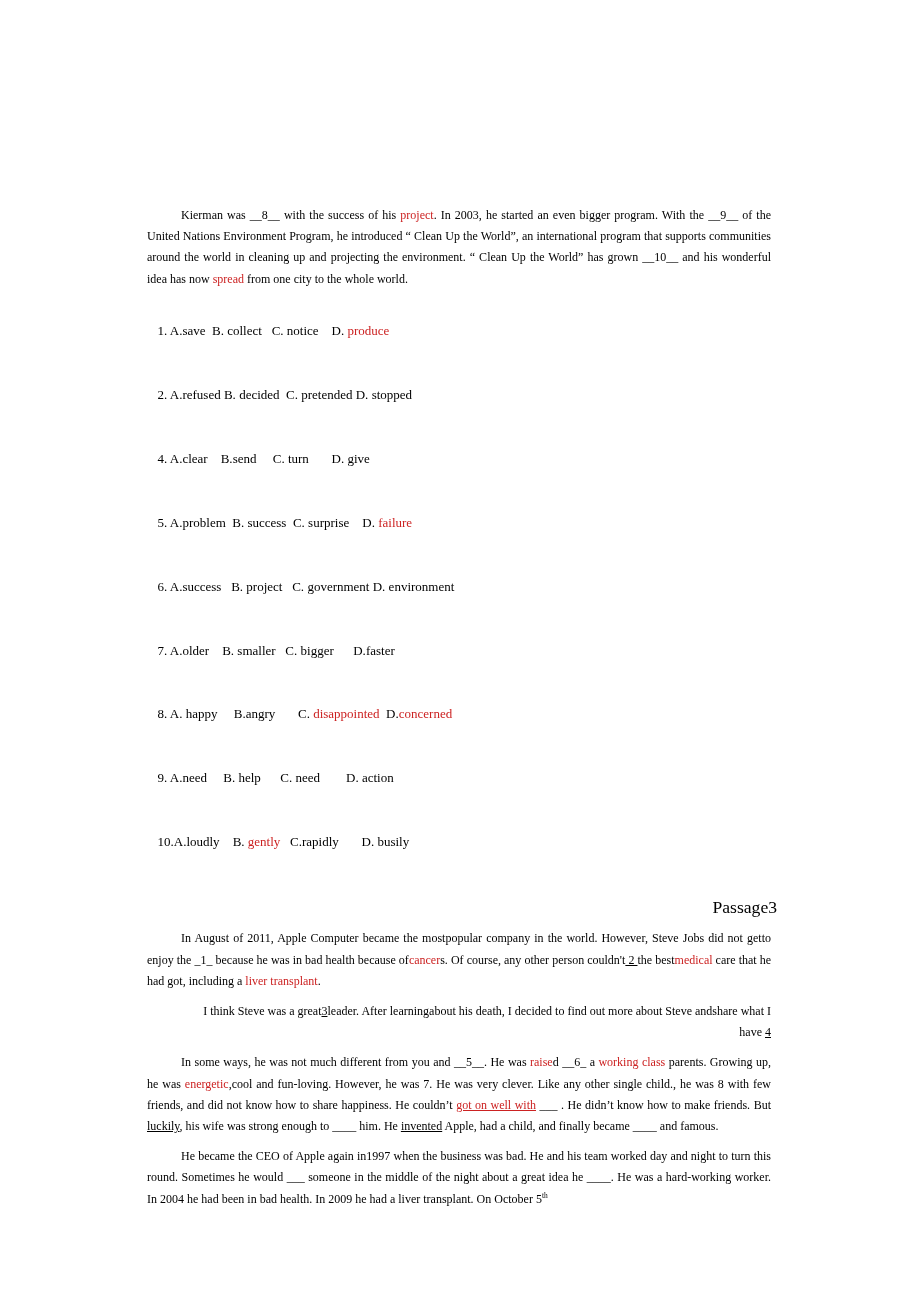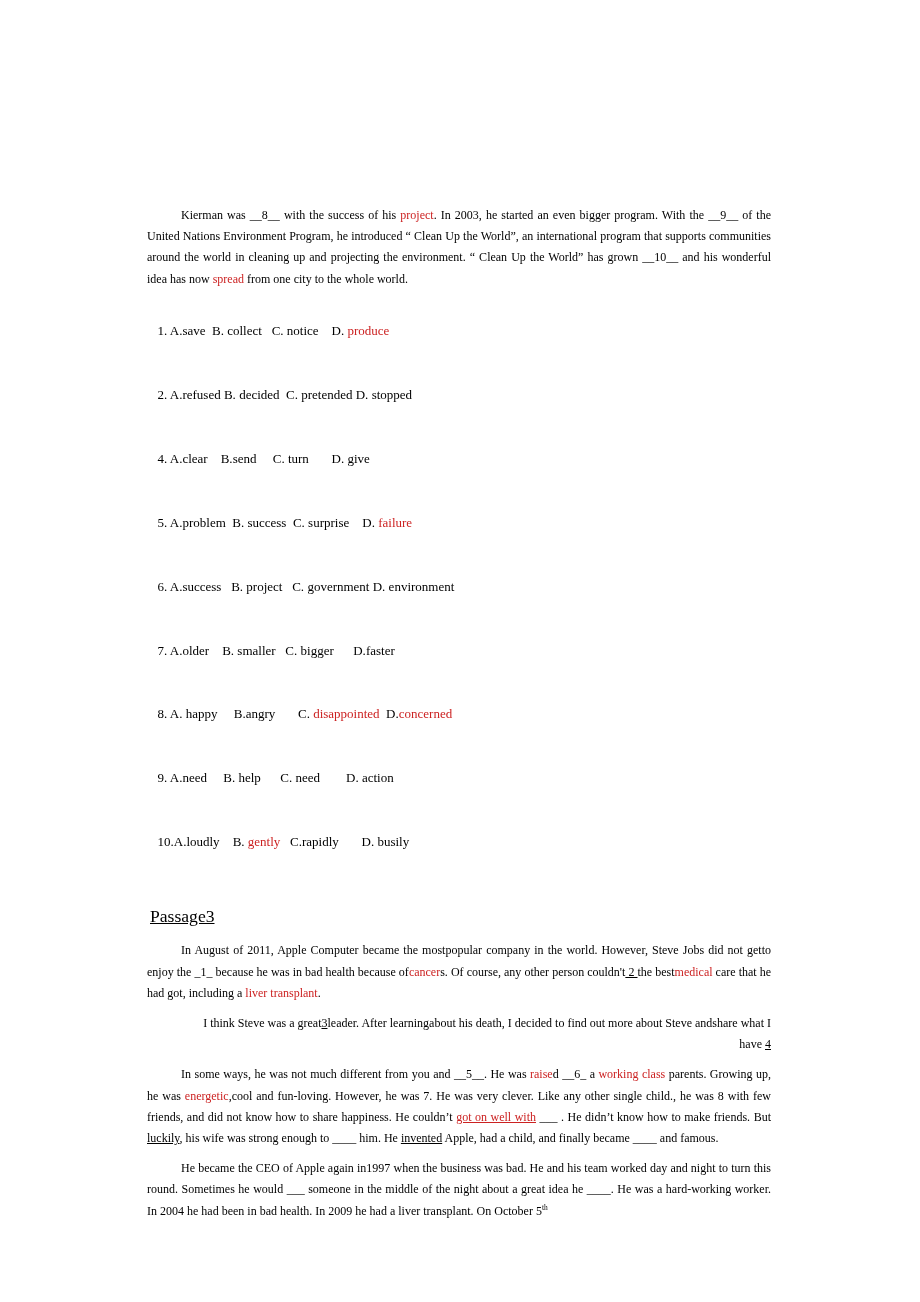--- a/index.html
+++ b/index.html
@@ -37,28 +37,27 @@
   }
   .u {
     text-decoration: underline;
   }
   sup {
     font-size: 0.62em;
     vertical-align: super;
     line-height: 0;
   }
   .passage-title {
-    margin: 12px;
+    margin: 3px;
     font-size: 17.6px;
     line-height: 21.5px;
-    text-align: left;
+    text-align: right;
     font-weight: normal;
     padding-top: 20px;
     padding-bottom: 1px;
-    text-decoration: underline;
   }
   ul.options {
     list-style: none;
     margin: 0;
     padding: 0;
   }
   ul.options li {
     font-size: 13px;
     line-height: 21.3px;
     white-space: pre;

